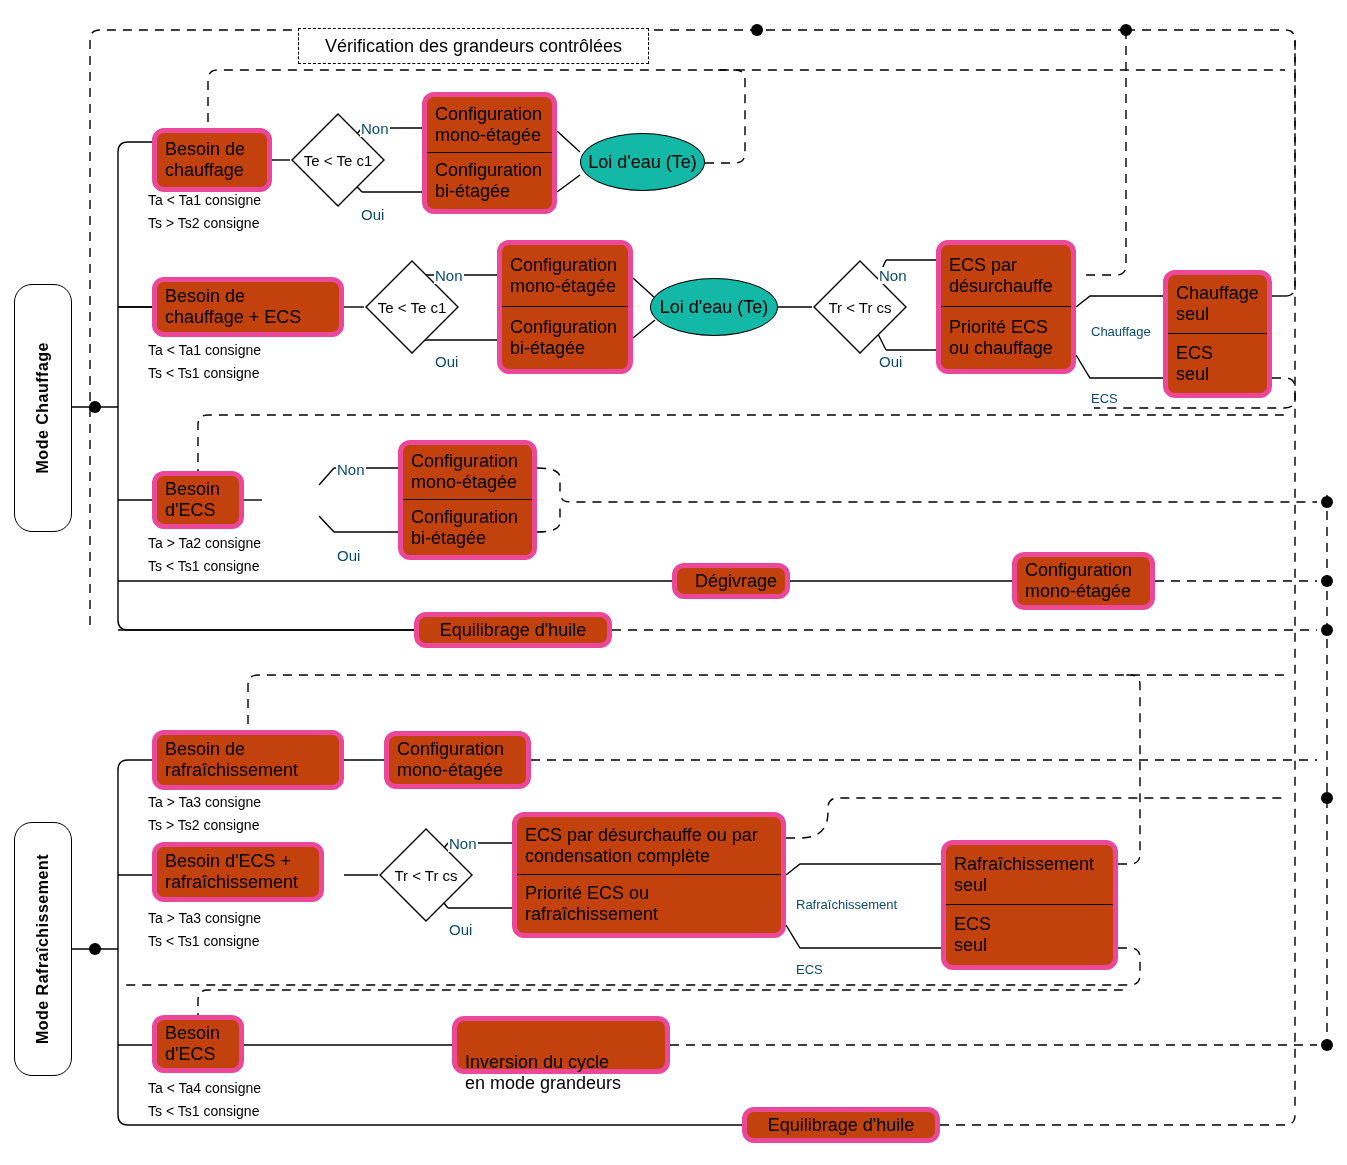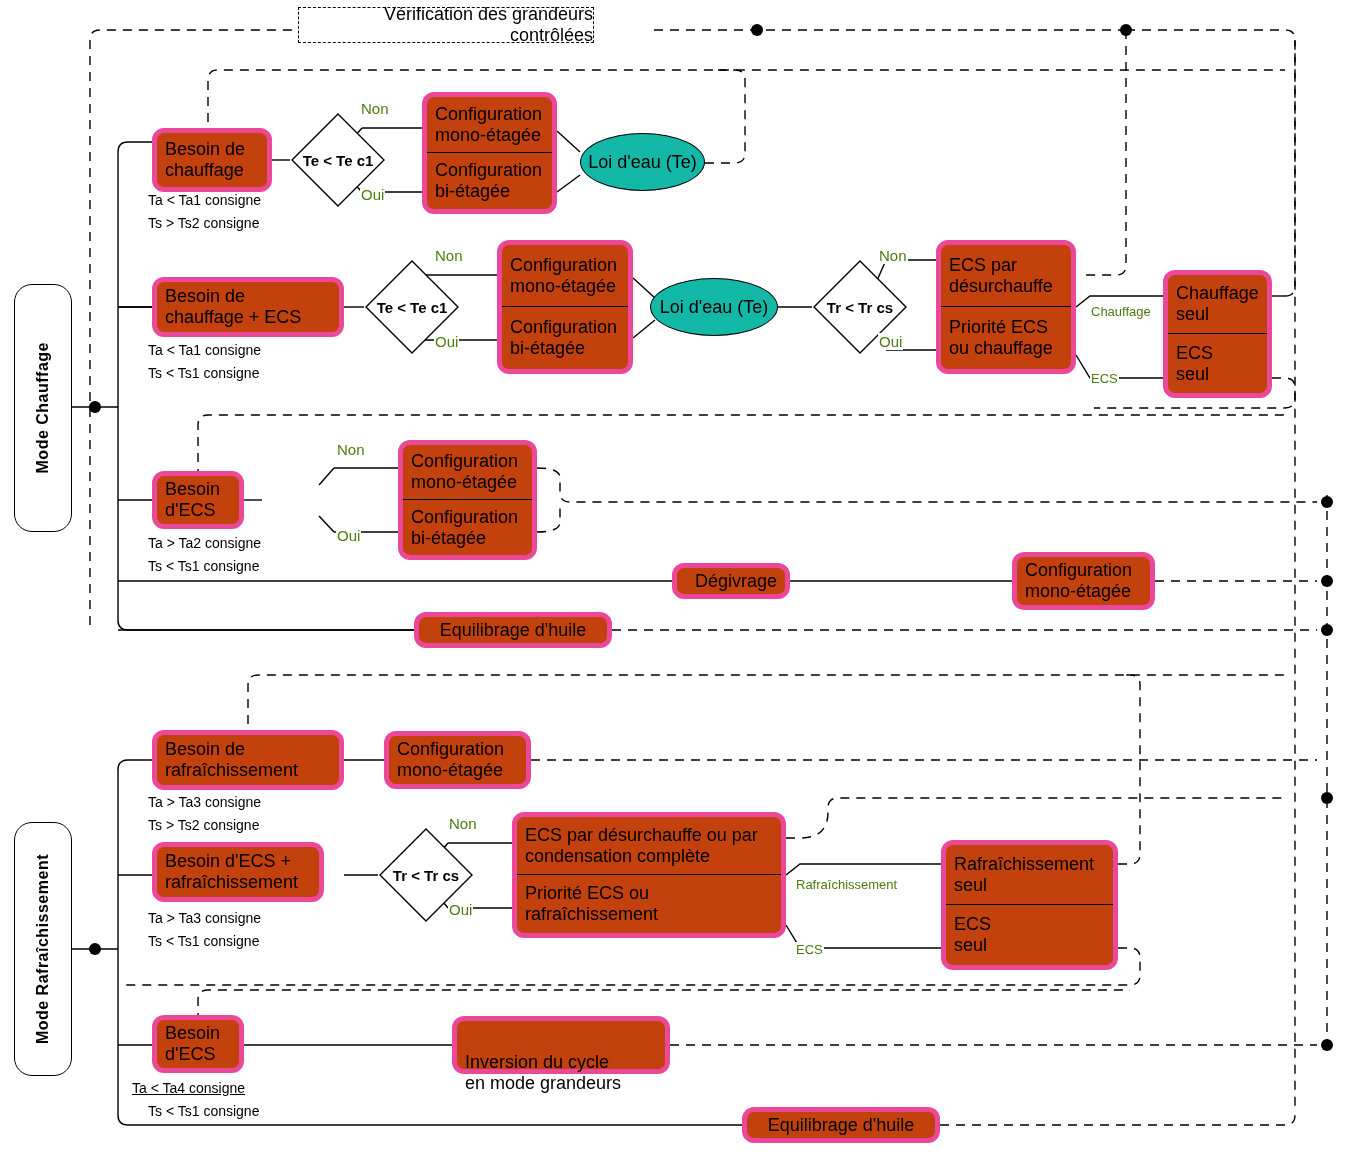--- a/index.html
+++ b/index.html
@@ -6,27 +6,27 @@
   body{font-family:"Liberation Sans", sans-serif;}
   #canvas{position:relative;width:1347px;height:1165px;overflow:hidden;background:#fff;}
   svg.wires{position:absolute;left:0;top:0;width:1347px;height:1165px;pointer-events:none;}
   .node{position:absolute;box-sizing:border-box;background:#c2410c;border:5px solid #ec4899;}
   .rrect{border-radius:12px;}
   .node .cell{box-sizing:border-box;display:flex;align-items:center;padding:2px 8px;font-size:18px;line-height:1.15;color:#000;}
   .node .cell.split-top{border-bottom:1px solid #000;}
   .node.one .cell{height:100%;}
   .node.two .cell{height:50%;}
   .ellipse{position:absolute;box-sizing:border-box;background:#14b8a6;border:1px solid #000;border-radius:50%;display:flex;align-items:center;justify-content:center;font-size:18px;color:#000;}
-  .diamond{position:absolute;font-weight:bold;}
+  .diamond{position:absolute;}
   .diamond .dlabel{position:absolute;left:0;top:0;width:100%;height:100%;display:flex;align-items:center;justify-content:center;font-size:15px;color:#000;white-space:nowrap;}
   .dashedbox{position:absolute;box-sizing:border-box;background:#fff;border:1px dashed #000;display:flex;align-items:center;justify-content:center;font-size:18px;color:#000;}
   .modebar{position:absolute;box-sizing:border-box;background:#fff;border:1px solid #000;border-radius:18px;display:flex;align-items:center;justify-content:center;}
   .modebar span{writing-mode:vertical-rl;transform:rotate(180deg);font-size:16px;font-weight:bold;letter-spacing:0.5px;color:#000;white-space:nowrap;}
   .cond{position:absolute;font-size:14px;color:#000;white-space:nowrap;}
-  .edgelabel{position:absolute;font-size:15px;color:#4d7c0f;white-space:nowrap;background:#fff;padding:0 1px;}
+  .edgelabel{position:absolute;font-size:15px;color:#0c4a6e;white-space:nowrap;background:#fff;padding:0 1px;margin-top:20px;}
   .edgelabel.small{font-size:13px;}
 </style>
 </head>
 <body>
 
 <div id="canvas">
 
   <svg class="wires" viewBox="0 0 1347 1165">
     <g fill="none" stroke="#000" stroke-width="1.4">
 
@@ -145,21 +145,21 @@
       <circle cx="757" cy="30" r="6"></circle>
       <circle cx="1126" cy="30" r="6"></circle>
       <circle cx="1327" cy="502" r="6"></circle>
       <circle cx="1327" cy="581" r="6"></circle>
       <circle cx="1327" cy="630" r="6"></circle>
       <circle cx="1327" cy="798" r="6"></circle>
       <circle cx="1327" cy="1045" r="6"></circle>
     </g>
   </svg>
 
-  <div class="dashedbox" style="left:298px;top:7px;width:296px;height:36px;text-align:right;">
+  <div class="dashedbox" style="left:298px;top:28px;width:351px;height:36px;text-align:right;">
     <span>Vérification des grandeurs contrôlées</span>
   </div>
 
   <div class="modebar" style="left:14px;top:284px;width:58px;height:248px;">
     <span>Mode Chauffage</span>
   </div>
   <div class="modebar" style="left:14px;top:822px;width:58px;height:254px;">
     <span>Mode Rafraîchissement</span>
   </div>
 
@@ -362,21 +362,21 @@
       <span>seul</span>
     </div>
   </div>
 
   <div class="node rrect one" style="left:152px;top:1015px;width:92px;height:58px;">
     <div class="cell" style="flex-direction:column;align-items:flex-start;justify-content:center;">
       <span>Besoin</span>
       <span>d'ECS</span>
     </div>
   </div>
-  <div class="cond" style="left:132px;top:1080px;text-decoration:underline;">Ta &lt; Ta4 consigne</div>
+  <div class="cond" style="left:148px;top:1080px;">Ta &lt; Ta4 consigne</div>
   <div class="cond" style="left:148px;top:1103px;">Ts &lt; Ts1 consigne</div>
 
   <div class="node rrect one" style="left:452px;top:1016px;width:218px;height:58px;">
     <div class="cell" style="flex-direction:column;align-items:flex-start;justify-content:center;margin-top:28px;">
       <span>Inversion du cycle</span>
       <span>en mode grandeurs</span>
     </div>
   </div>
 
   <div class="node rrect one" style="left:742px;top:1107px;width:198px;height:36px;">

